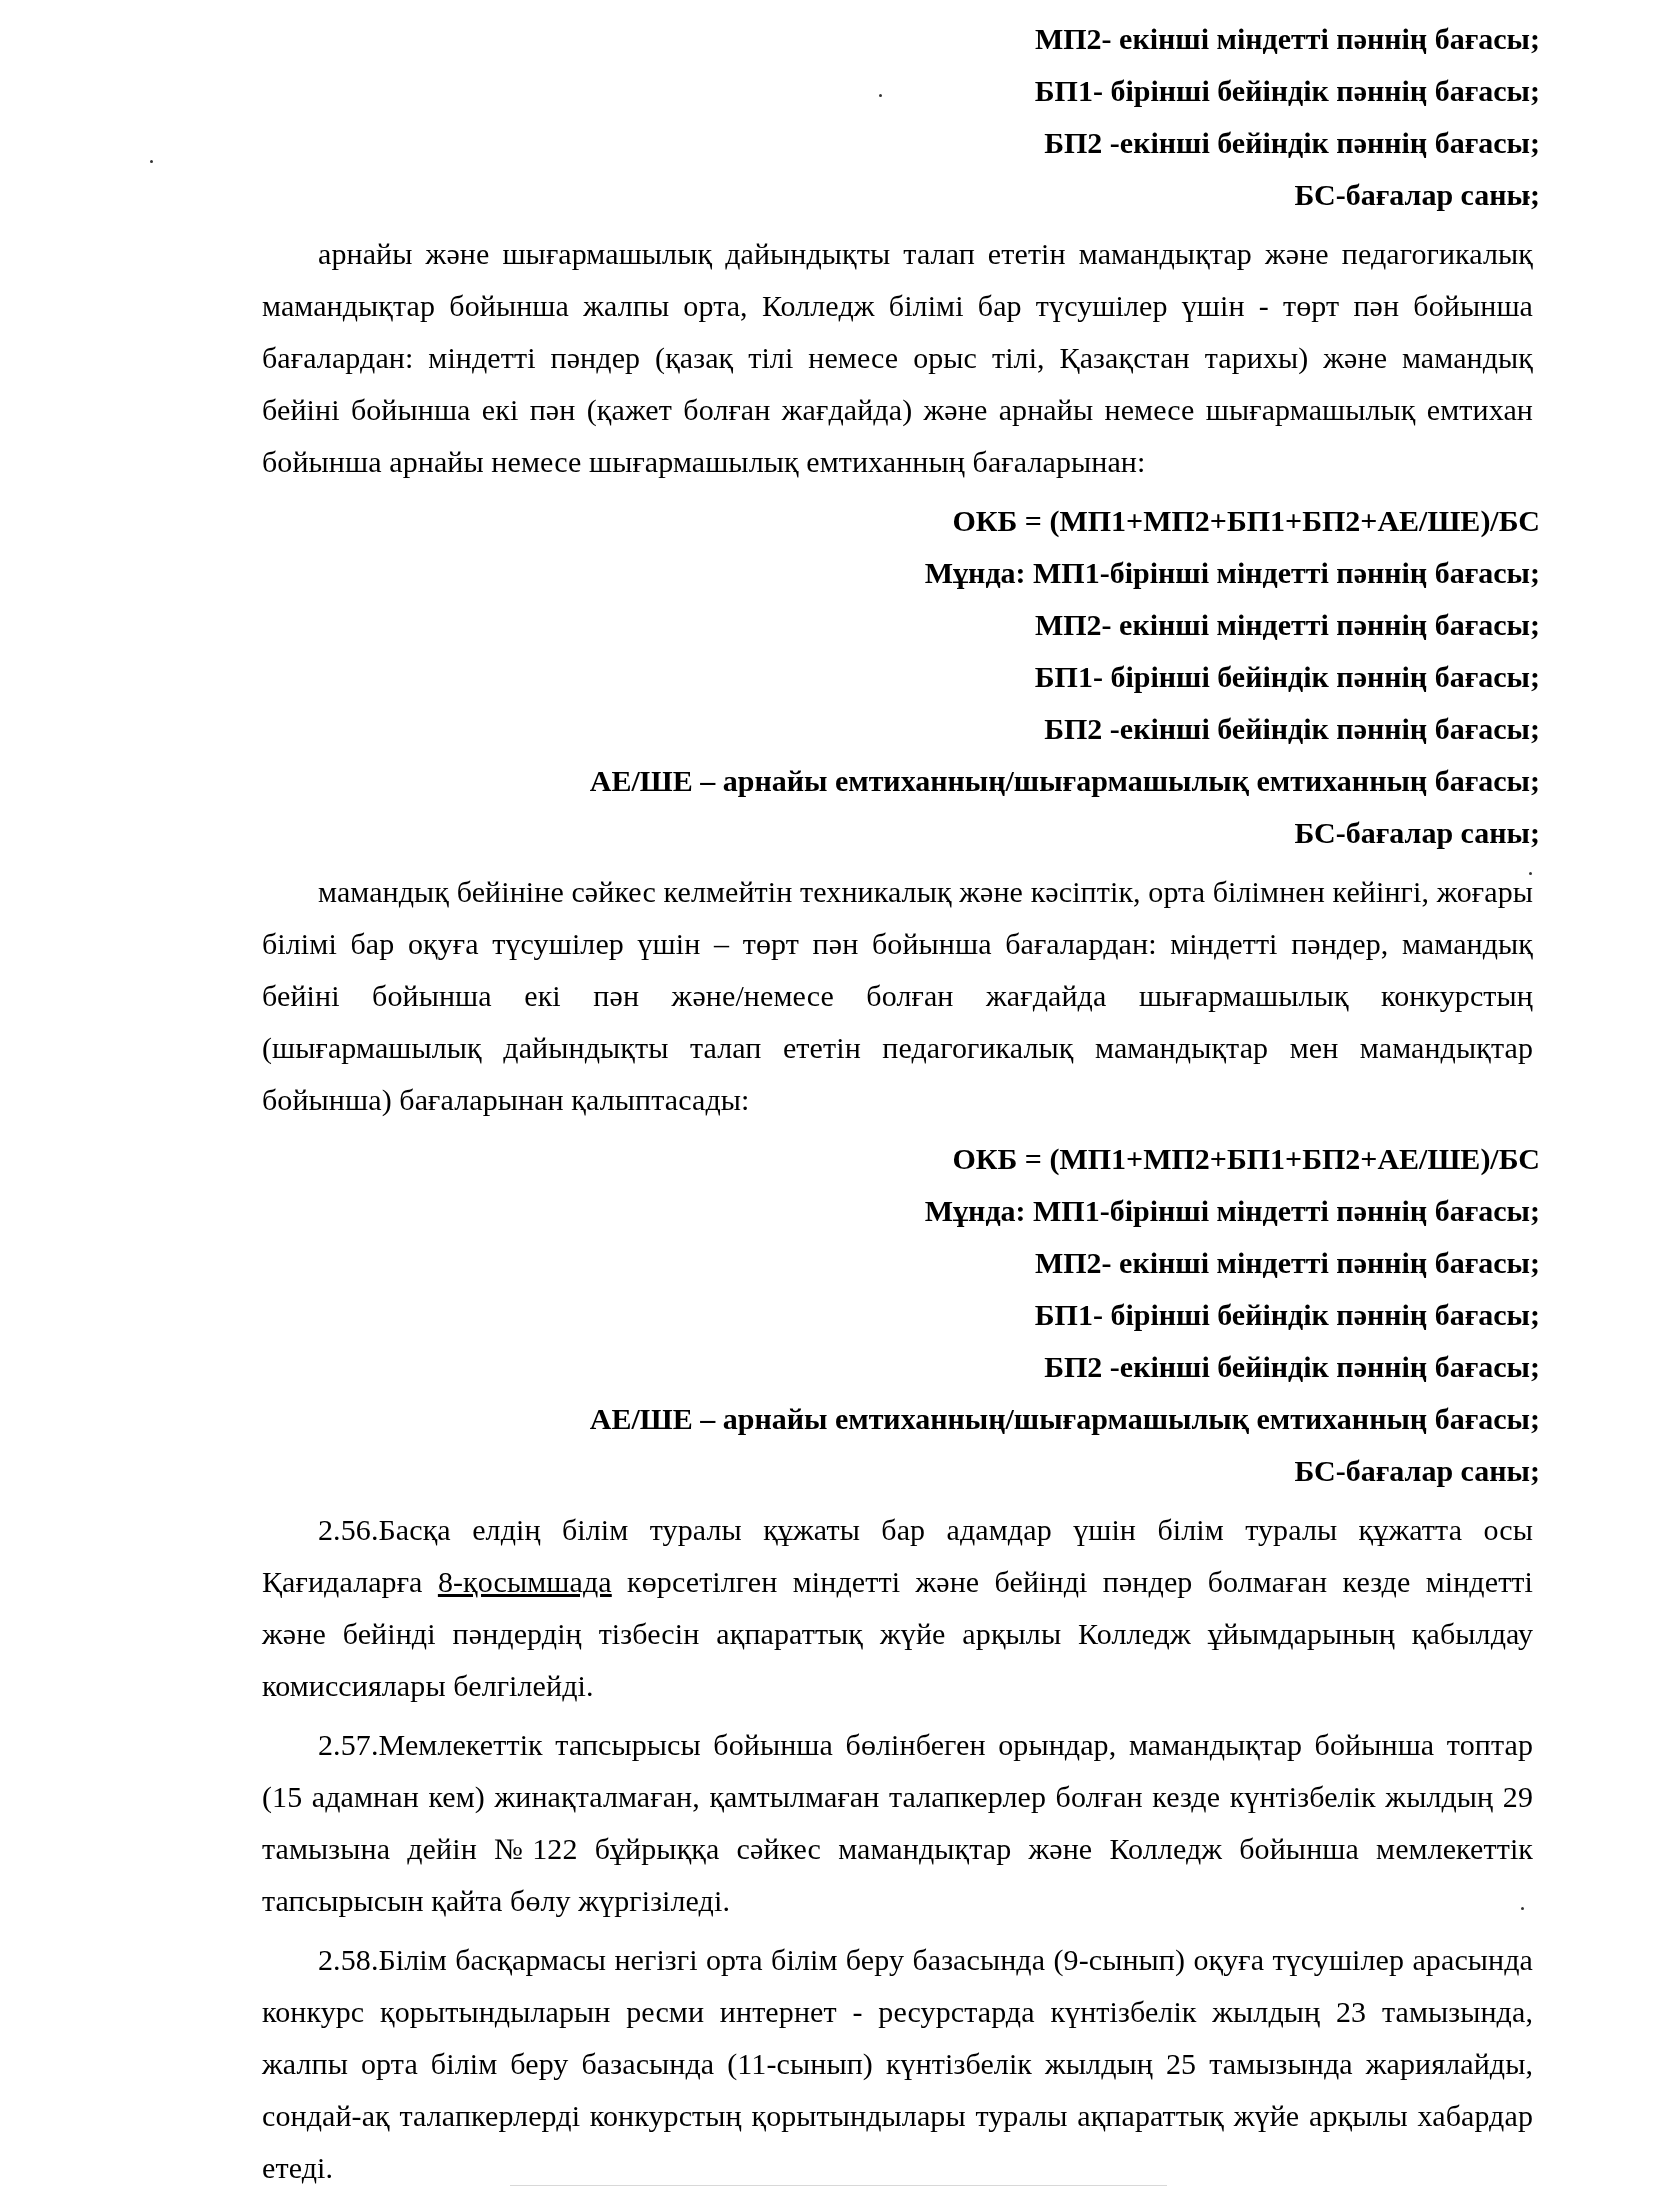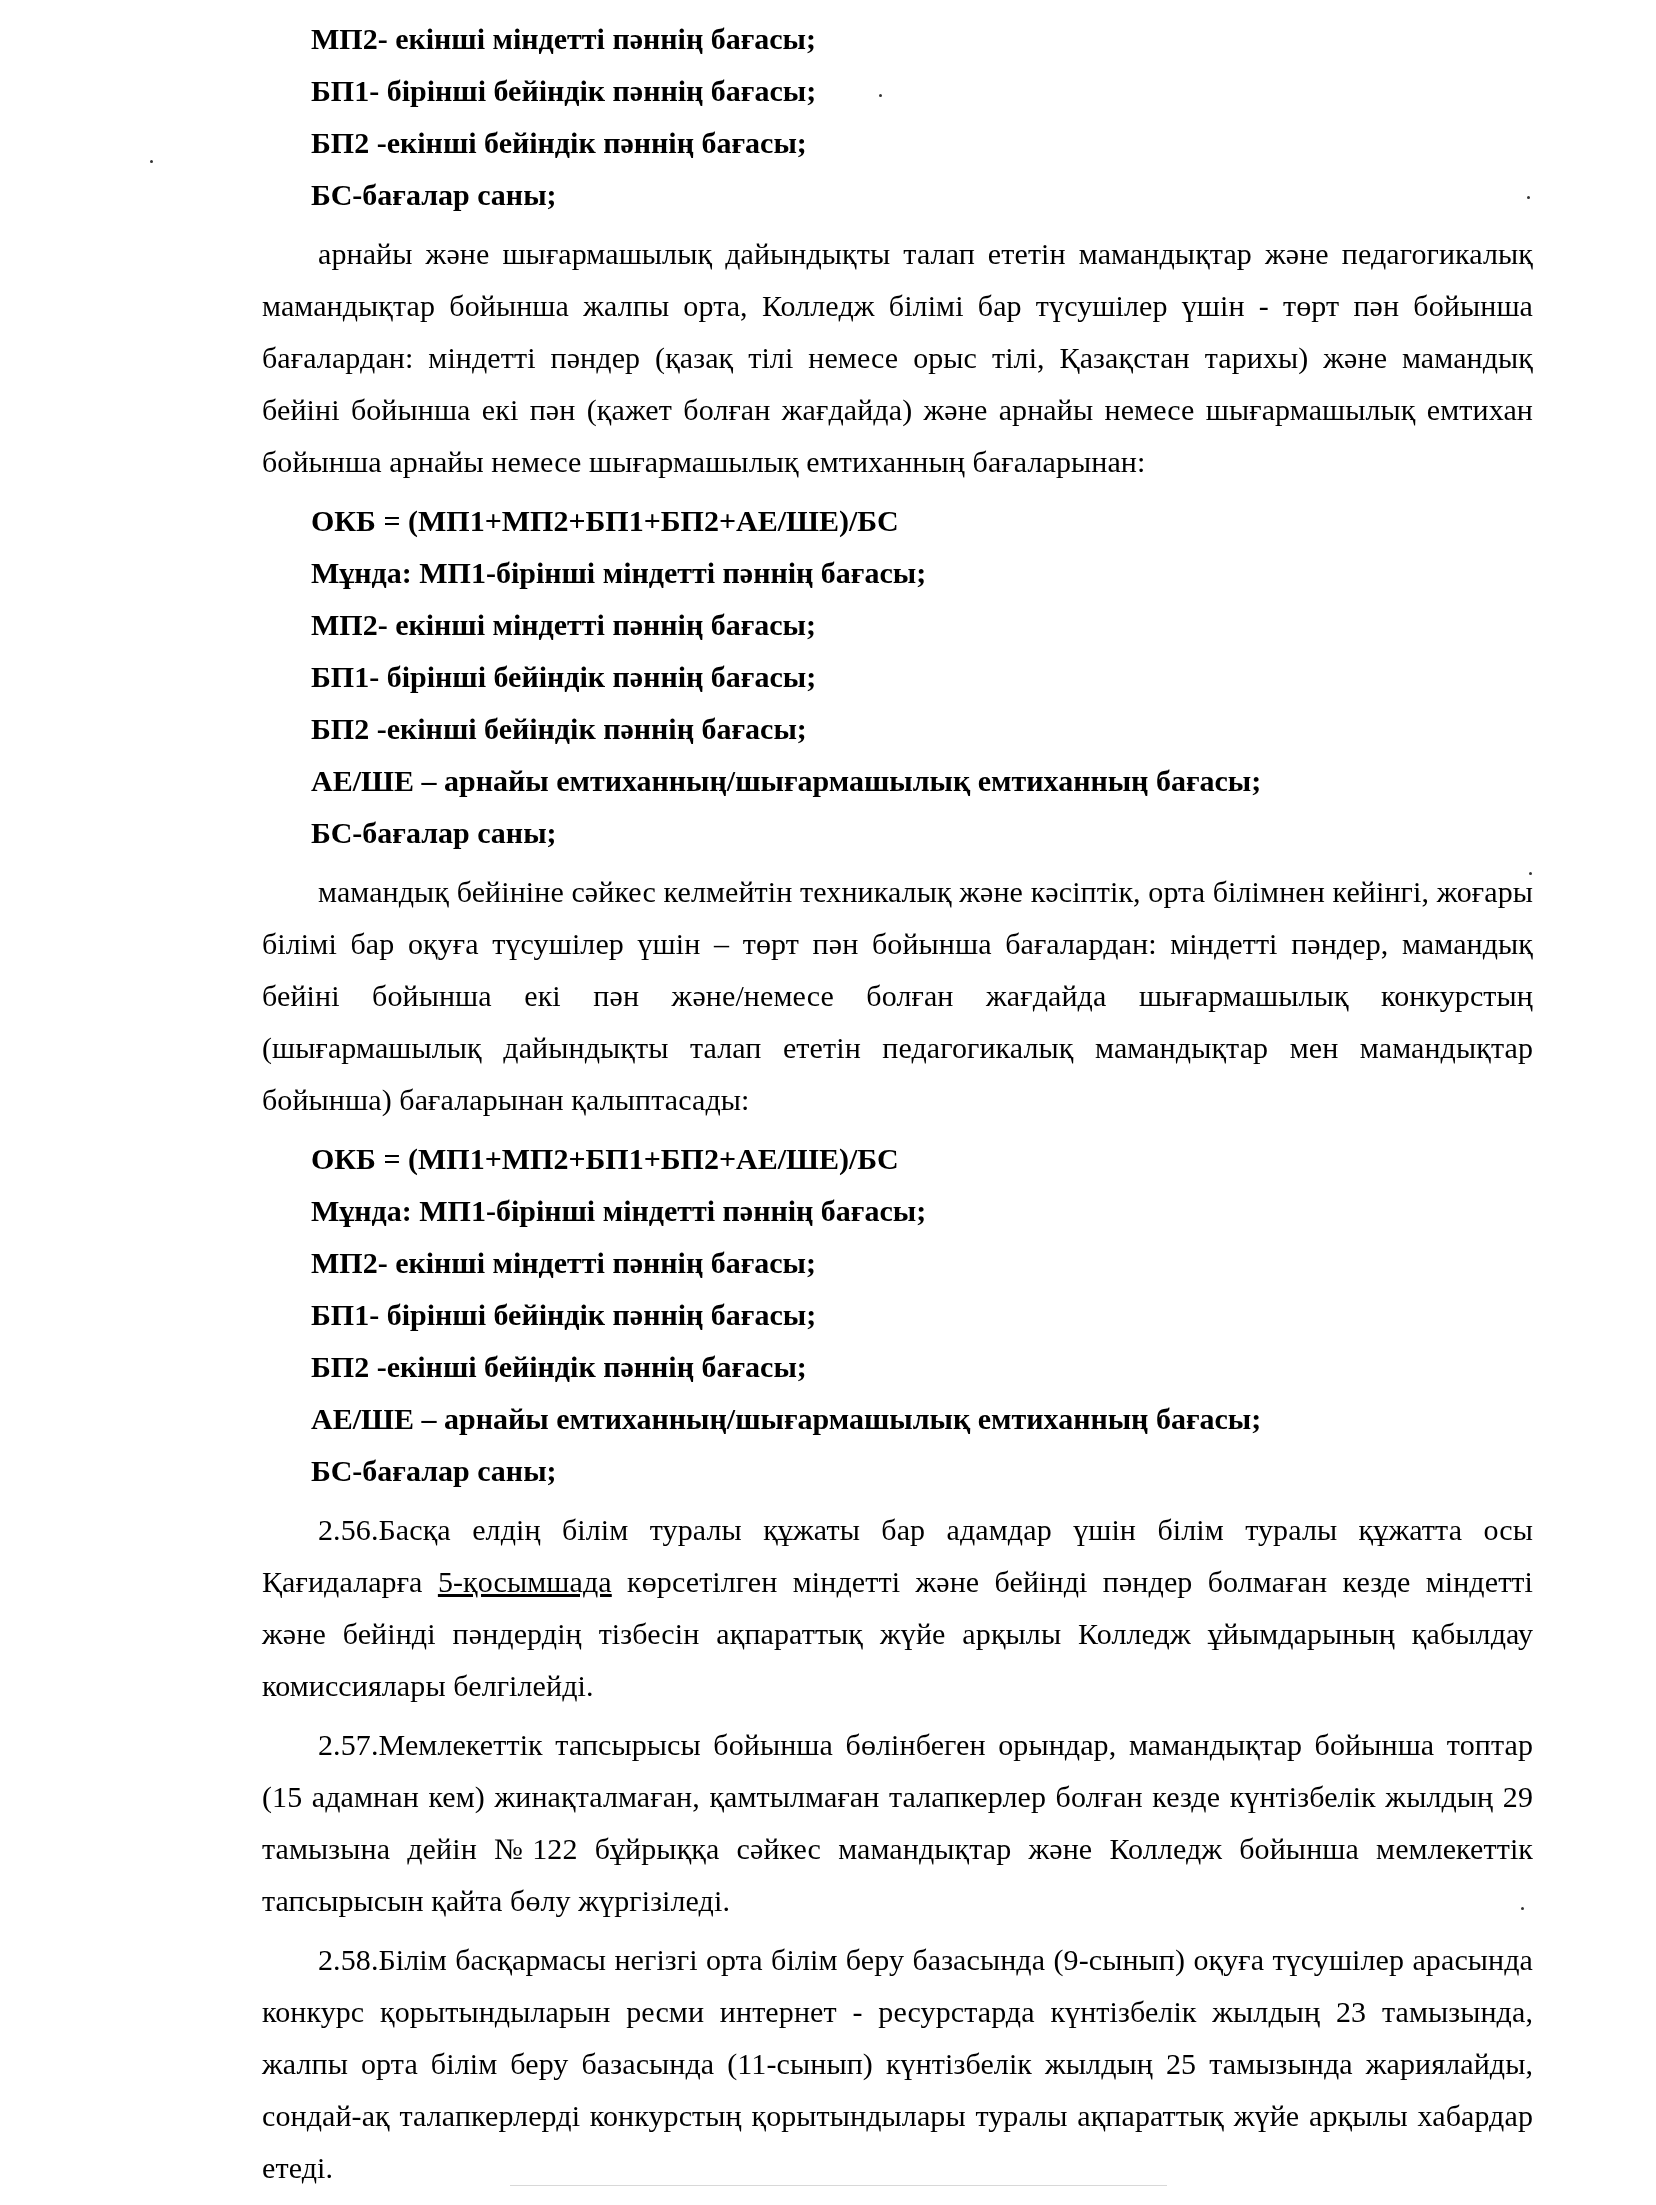--- a/index.html
+++ b/index.html
@@ -40,21 +40,21 @@
     letter-spacing: 0.1px;
     word-spacing: 0px;
     hyphens: none;
   }
   .bold-line {
     font-weight: bold;
     font-size: 30px;
     line-height: 52px;
     padding-left: 56px;
     white-space: nowrap;
-    text-align: left;
+    text-align: right;
   }
   .bold-line.formula {
     letter-spacing: 0px;
   }
   .u {
     text-decoration: underline;
     text-underline-offset: 2px;
   }
   .stray-dot {
     position: absolute;
@@ -103,20 +103,20 @@
 
     <div class="bold-line formula">ОКБ = (МП1+МП2+БП1+БП2+АЕ/ШЕ)/БС</div>
     <div class="bold-line">Мұнда: МП1-бірінші міндетті пәннің бағасы;</div>
     <div class="bold-line">МП2- екінші міндетті пәннің бағасы;</div>
     <div class="bold-line">БП1- бірінші бейіндік пәннің бағасы;</div>
     <div class="bold-line">БП2 -екінші бейіндік пәннің бағасы;</div>
     <div class="bold-line">АЕ/ШЕ – арнайы емтиханның/шығармашылық емтиханның бағасы;</div>
     <div class="bold-line">БС-бағалар саны;</div>
 
 
-    <p class="body-par"><span>2.56.Басқа елдің білім туралы құжаты бар адамдар үшін білім туралы құжатта осы Қағидаларға </span><span class="u">5-қосымшада</span><span> көрсетілген міндетті және бейінді пәндер болмаған кезде міндетті және бейінді пәндердің тізбесін ақпараттық жүйе арқылы    Колледж ұйымдарының қабылдау комиссиялары белгілейді.</span></p>
+    <p class="body-par"><span>2.56.Басқа елдің білім туралы құжаты бар адамдар үшін білім туралы құжатта осы Қағидаларға </span><span class="u">8-қосымшада</span><span> көрсетілген міндетті және бейінді пәндер болмаған кезде міндетті және бейінді пәндердің тізбесін ақпараттық жүйе арқылы    Колледж ұйымдарының қабылдау комиссиялары белгілейді.</span></p>
 
     <p class="body-par">2.57.Мемлекеттік тапсырысы бойынша бөлінбеген орындар, мамандықтар бойынша топтар (15 адамнан кем) жинақталмаған, қамтылмаған талапкерлер болған кезде күнтізбелік жылдың 29 тамызына дейін №122 бұйрыққа сәйкес мамандықтар және Колледж бойынша мемлекеттік тапсырысын қайта бөлу жүргізіледі.</p>
     <p class="body-par">2.58.Білім басқармасы негізгі орта білім беру базасында (9-сынып) оқуға түсушілер арасында конкурс қорытындыларын ресми интернет - ресурстарда күнтізбелік жылдың 23 тамызында, жалпы орта білім беру базасында (11-сынып) күнтізбелік жылдың 25 тамызында жариялайды, сондай-ақ талапкерлерді конкурстың қорытындылары туралы ақпараттық жүйе арқылы хабардар етеді.</p>
 
   </div>
 </div>
 
 
 </body></html>

